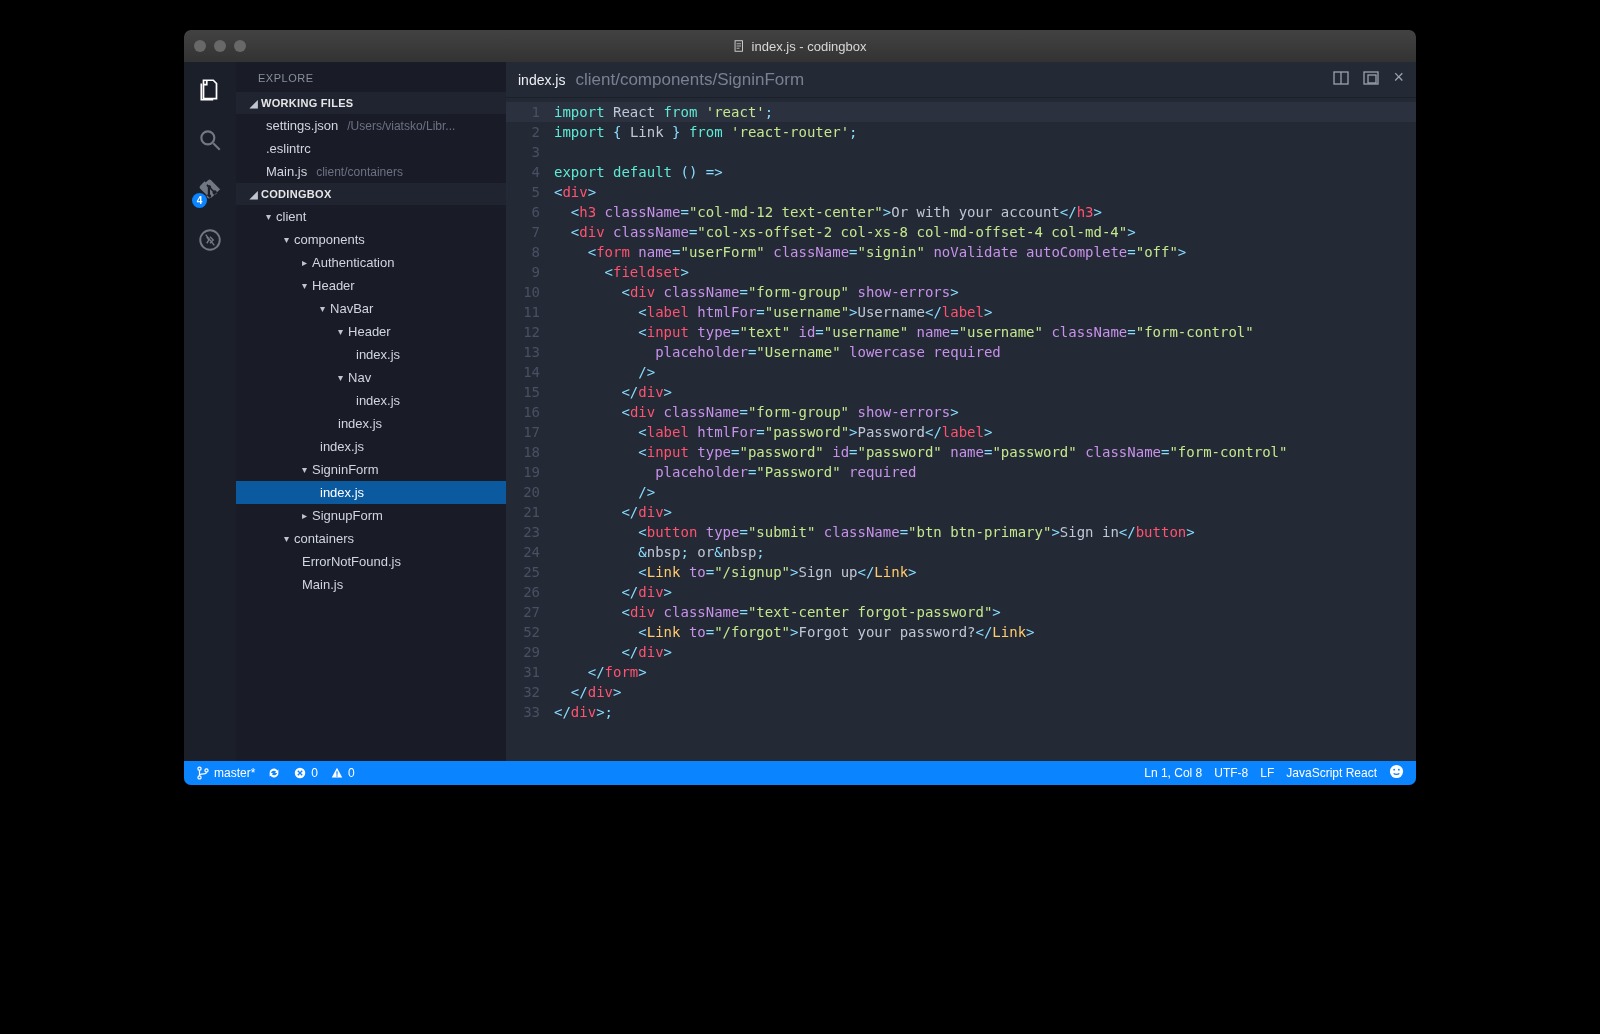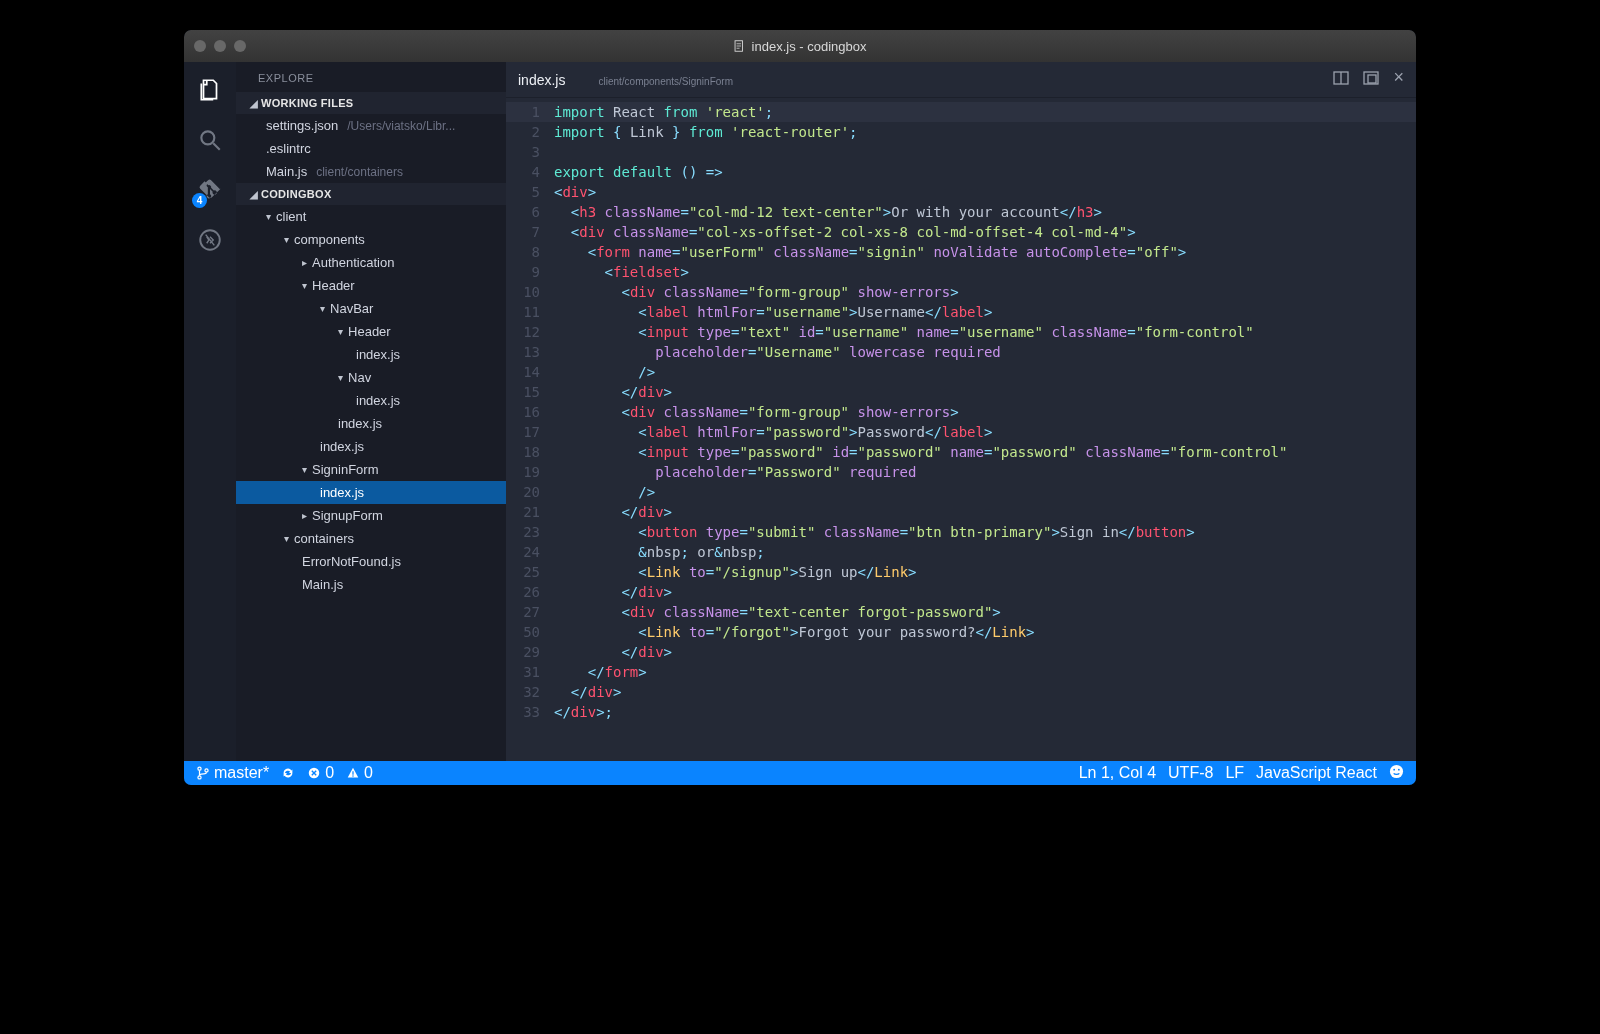--- a/index.html
+++ b/index.html
@@ -24,30 +24,30 @@
 .row.clickable { cursor:pointer; }
 .row .lbl { color:#d1d5e0; }
 .row .sub { color:#6c7184; font-size:12px; margin-left:4px; }
 .row.sel { background:#0b5aa0; }
 .row.sel .lbl { color:#fff; }
 .indent1{padding-left:30px}.indent2{padding-left:48px}.indent3{padding-left:66px}.indent4{padding-left:84px}.indent5{padding-left:102px}.indent6{padding-left:120px}
 .editor { flex:1; background:#242936; display:flex; flex-direction:column; min-width:0; }
 .tabbar { height:36px; display:flex; align-items:center; padding:0 12px; justify-content:space-between; border-bottom:1px solid #1c202b; }
 .tab-left { display:flex; align-items:baseline; gap:10px; }
 .tab-name { color:#eceff4; font-size:14px; }
-.tab-path { color:#7a8091; font-size:10px;margin-left:23px; }
+.tab-path { color:#7a8091; font-size:17px; }
 .tab-actions { display:flex; gap:14px; color:#9ba1ae; }
 .tab-actions span { cursor:pointer; }
 .code { flex:1; overflow:auto; font-family:Menlo,Consolas,monospace; font-size:14px; line-height:20px; padding:4px 0; }
 .cl { display:flex; }
 .ln { width:48px; text-align:right; color:#4a5062; padding-right:14px; user-select:none; flex-shrink:0; }
 .ct { white-space:pre; color:#bfc7d5; }
 .cl.hl { background:#2c3140; }
 .kw{color:#5eead4}.tag{color:#ff5370}.str{color:#c3e88d}.attr{color:#c792ea}.punc{color:#89ddff}.name{color:#ffcb6b}.txt{color:#bfc7d5}.op{color:#89ddff}
-.status { height:24px; background:#0a84ff; color:#fff; display:flex; align-items:center; justify-content:space-between; font-size:16px; padding:0 12px; }
+.status { height:24px; background:#0a84ff; color:#fff; display:flex; align-items:center; justify-content:space-between; font-size:12px; padding:0 12px; }
 .st-l,.st-r{display:flex;align-items:center;gap:12px}
 .st-item{display:flex;align-items:center;gap:4px}
 .st-item svg{width:14px;height:14px}
 </style>
 </head>
 <body>
 
 <div class="window">
   <div class="titlebar">
     <div class="traffic">
@@ -299,21 +299,21 @@
           </div>
           <div class="cl">
             <div class="ln">26</div>
             <div class="ct"><span class="txt">        </span><span class="punc">&lt;/</span><span class="tag">div</span><span class="punc">&gt;</span></div>
           </div>
           <div class="cl">
             <div class="ln">27</div>
             <div class="ct"><span class="txt">        </span><span class="punc">&lt;</span><span class="tag">div</span><span class="txt"> </span><span class="attr">className</span><span class="punc">=</span><span class="str">"text-center forgot-password"</span><span class="punc">&gt;</span></div>
           </div>
           <div class="cl">
-            <div class="ln">50</div>
+            <div class="ln">52</div>
             <div class="ct"><span class="txt">          </span><span class="punc">&lt;</span><span class="name">Link</span><span class="txt"> </span><span class="attr">to</span><span class="punc">=</span><span class="str">"/forgot"</span><span class="punc">&gt;</span><span class="txt">Forgot your password?</span><span class="punc">&lt;/</span><span class="name">Link</span><span class="punc">&gt;</span></div>
           </div>
           <div class="cl">
             <div class="ln">29</div>
             <div class="ct"><span class="txt">        </span><span class="punc">&lt;/</span><span class="tag">div</span><span class="punc">&gt;</span></div>
           </div>
           <div class="cl">
             <div class="ln">31</div>
             <div class="ct"><span class="txt">    </span><span class="punc">&lt;/</span><span class="tag">form</span><span class="punc">&gt;</span></div>
           </div>
@@ -356,21 +356,21 @@
       <div class="st-item">
         <svg viewBox="0 0 16 16">
             <path d="M8 2l6 11H2z" fill="#fff"></path>
             <line x1="8" y1="6" x2="8" y2="10" stroke="#0a84ff" stroke-width="1.4"></line>
             <circle cx="8" cy="11.5" r="0.9" fill="#0a84ff"></circle>
           </svg>
         <span>0</span>
       </div>
     </div>
     <div class="st-r">
-      <span>Ln 1, Col 4</span>
+      <span>Ln 1, Col 8</span>
       <span>UTF-8</span>
       <span>LF</span>
       <span>JavaScript React</span>
       <span><svg width="15" height="15" viewBox="0 0 16 16">
             <circle cx="8" cy="8" r="7" fill="#fff"></circle>
             <circle cx="5.5" cy="6" r="1" fill="#0a84ff"></circle>
             <circle cx="10.5" cy="6" r="1" fill="#0a84ff"></circle>
             <path d="M5 10c1 1.5 5 1.5 6 0" fill="none" stroke="#0a84ff" stroke-width="1.3"></path>
           </svg></span>
     </div>

